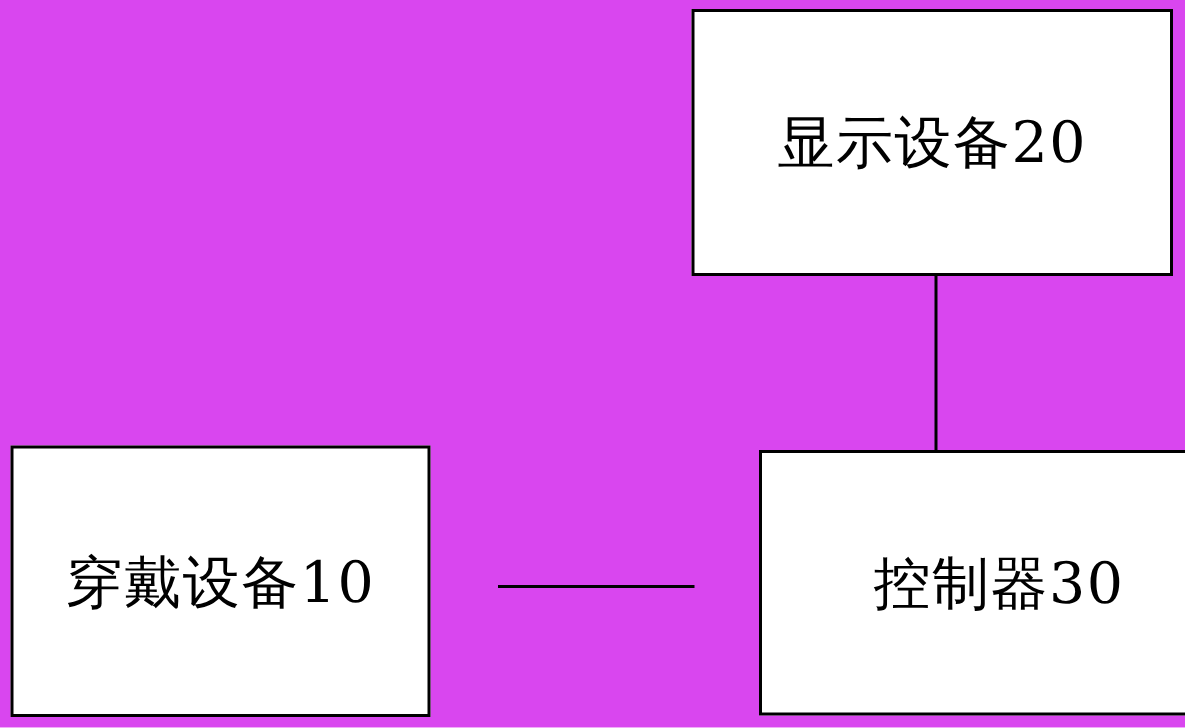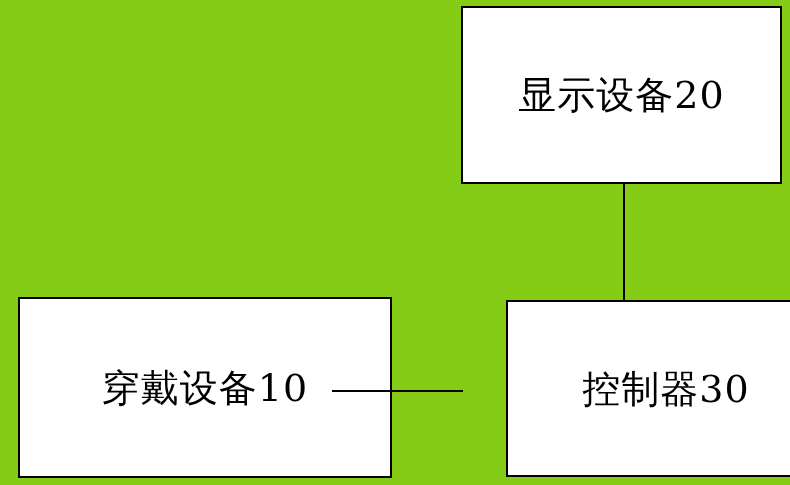--- a/index.html
+++ b/index.html
@@ -4,21 +4,21 @@
 <style>
   html, body {
     margin: 0;
     padding: 0;
     background: #ffffff;
   }
   #canvas {
     position: relative;
     width: 790px;
     height: 485px;
-    background: #84cc16;
+    background: #d946ef;
     overflow: hidden;
     font-family: "DejaVu Serif", "Liberation Serif", serif;
   }
   .node {
     position: absolute;
     box-sizing: border-box;
     border: 2px solid #000000;
     background: #ffffff;
     display: flex;
     align-items: center;
@@ -39,23 +39,23 @@
   }
   
   #node-display {
     left: 461px;
     top: 6px;
     width: 321px;
     height: 178px;
   }
   
   #node-wearable {
-    left: 18px;
+    left: 7px;
     top: 297px;
-    width: 374px;
+    width: 280px;
     height: 181px;
   }
   
   #node-controller {
     left: 462px;
     top: 300px;
     width: 320px;
     height: 177px;
     margin-left: 44px;
   }

